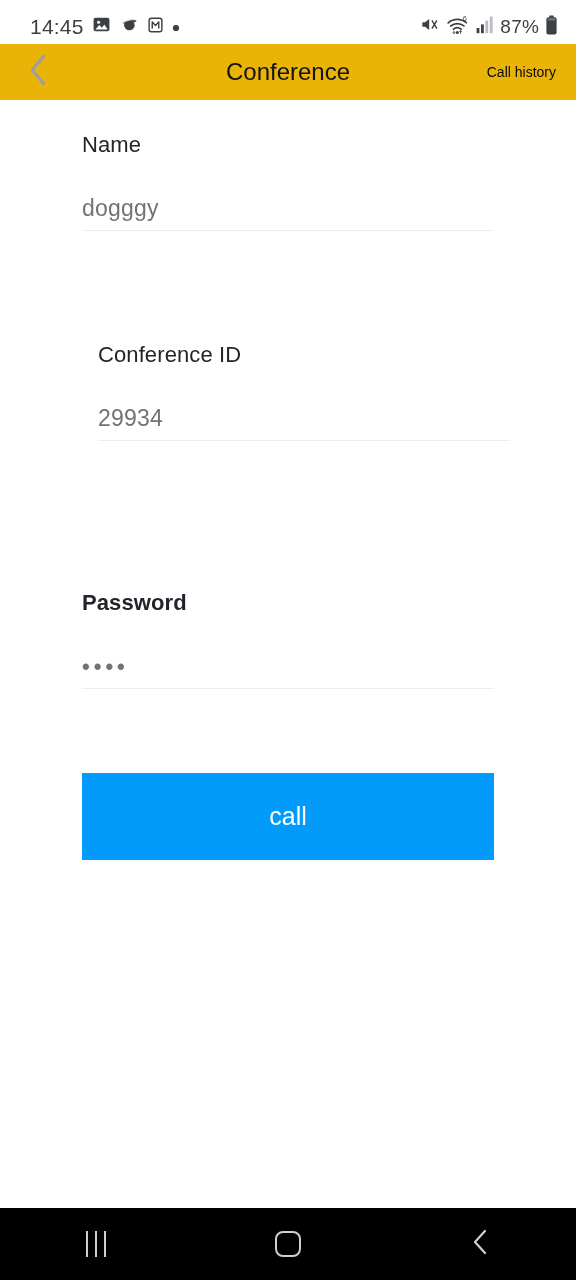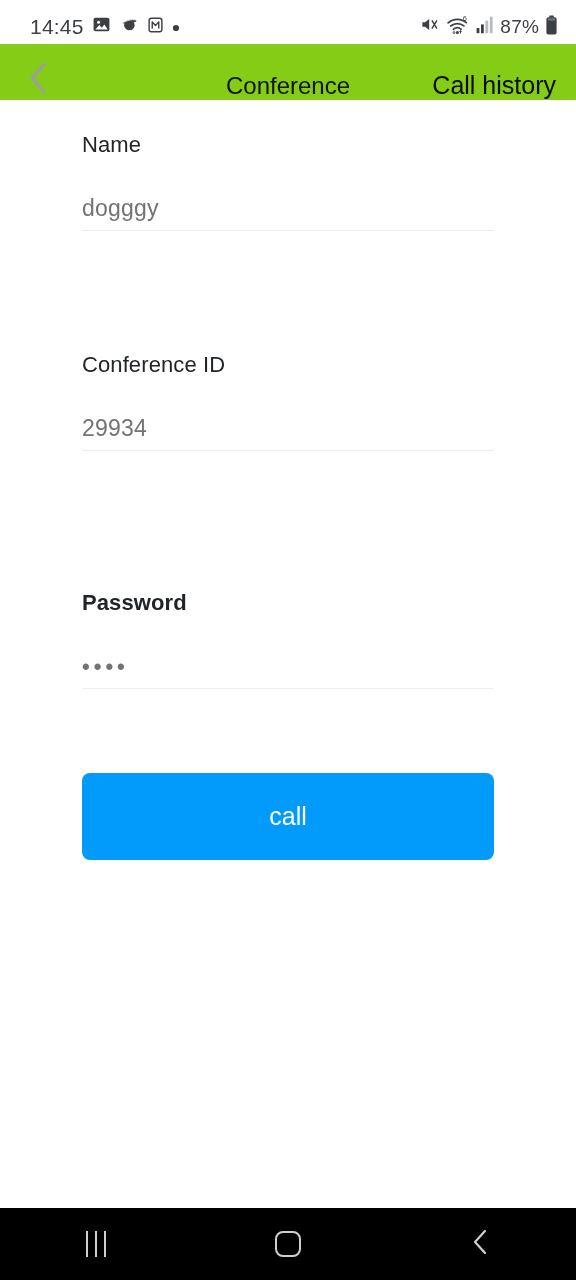--- a/index.html
+++ b/index.html
@@ -31,39 +31,39 @@
   .sb-right {
     margin-left:auto;
     display:flex; align-items:center; gap:6px;
   }
   .sb-batt-txt { font-size:19px; color:#3c3f43; letter-spacing:.2px; }
   .ic { display:block; }
 
   
   .header {
     height:56px; flex:0 0 56px;
-    display:flex; align-items:flex-end;
+    display:flex; align-items:center;
     padding:0 20px 0 18px;
-    background:#84cc16;
+    background:#eab308;
     position:relative;
   }
   .hdr-back {
     width:40px; height:40px;
     display:flex; align-items:center; justify-content:center;
     cursor:pointer;
   }
   .hdr-title {
     position:absolute; left:0; right:0;
     text-align:center;
     font-size:24px; color:#111315;
     pointer-events:none;
   }
   .hdr-action {
     margin-left:auto;
-    font-size:25px; color:#0a0b0c;
+    font-size:14px; color:#0a0b0c;
     cursor:pointer;
     z-index:2;
   }
 
   
   .content {
     flex:1 1 auto;
     position:relative;
     padding:0 82px;
     background:#ffffff;
@@ -91,29 +91,29 @@
     line-height:20px;
     padding-bottom:3px;
   }
   .field-rule {
     margin-top:8px;
     height:1px;
     background:#ededf0;
   }
 
   #field-name { top:32px; }
-  #field-confid { top:252px; }
+  #field-confid { top:242px;margin-left:16px; }
   #field-pass { top:490px;font-weight:bold; }
 
   .call-btn {
     position:absolute;
     left:82px; top:673px;
     width:412px; height:87px;
     background:#039bfb;
-    border:none; border-radius:8px;
+    border:none; border-radius:0;
     color:#ffffff;
     font-size:25px;
     font-family:"Liberation Sans", sans-serif;
     cursor:pointer;
     display:flex; align-items:center; justify-content:center;
   }
 
   
   .navbar {
     flex:0 0 72px; height:72px;

